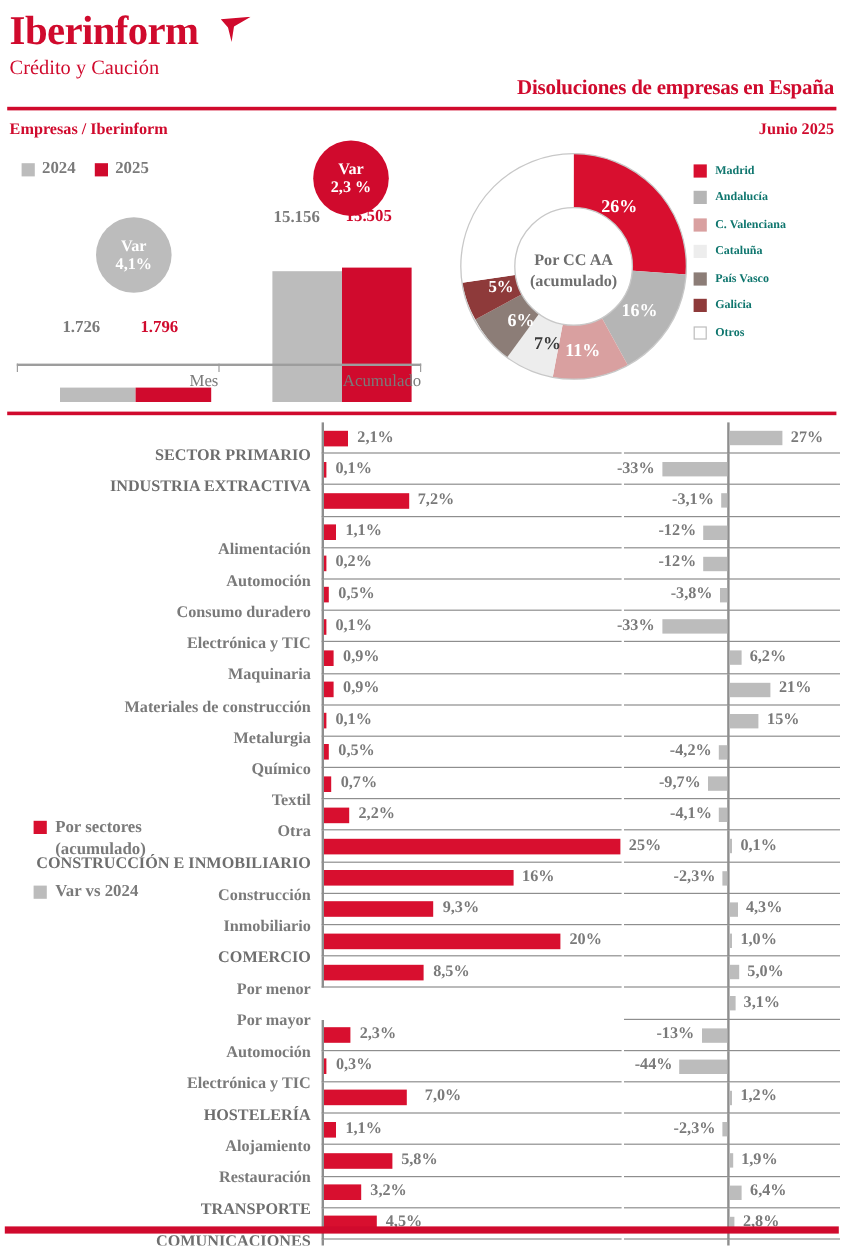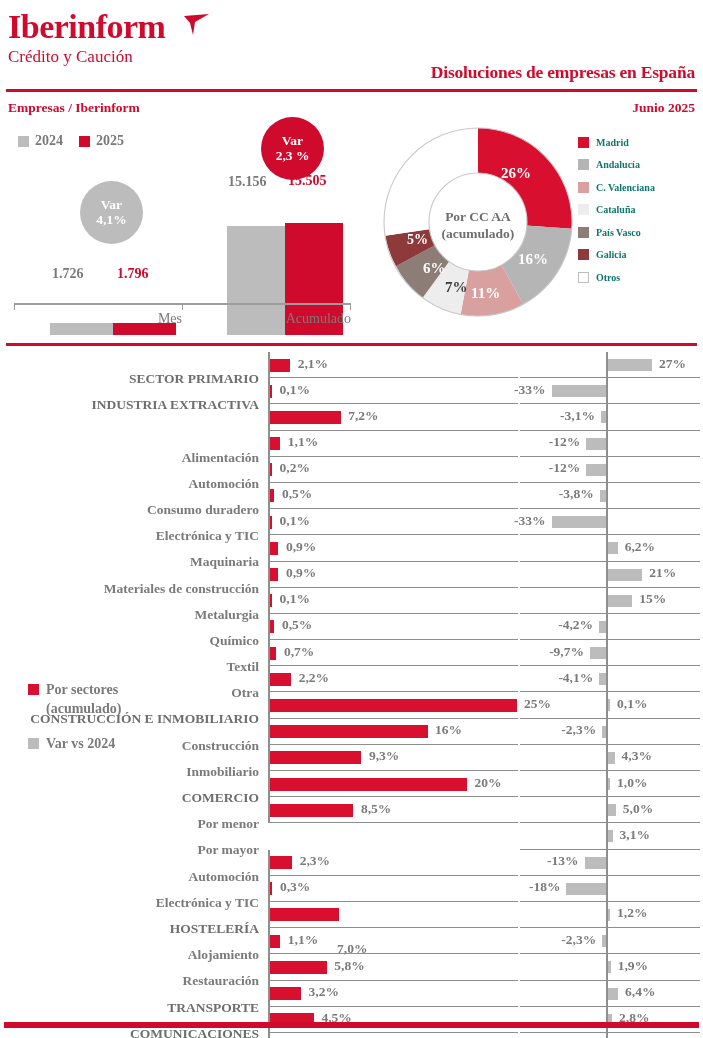--- a/index.html
+++ b/index.html
@@ -557,30 +557,30 @@
         <div class="lpan">
           <div class="vaxis"></div>
           <div class="hline"></div>
           <div class="lbar" style="width: 2.964px;"></div>
           <div class="lval" style="left: 11.964px;">0,3%</div>
         </div>
         <div class="rpan">
           <div class="vaxis"></div>
           <div class="hline"></div>
           <div class="rbar" style="left: 46.4px; width: 39.6px;"></div>
-          <div class="rval" style="right: 139.6px;">-18%</div>
+          <div class="rval" style="right: 139.6px;">-44%</div>
         </div>
       </div>
       <div class="srow">
         <div class="slabel main">HOSTELERÍA</div>
         <div class="lpan">
           <div class="vaxis"></div>
           <div class="hline"></div>
           <div class="lbar" style="width: 69.16px;"></div>
-          <div class="lval" style="left: 69px; margin-top: 36px;">7,0%</div>
+          <div class="lval" style="left: 86px;">7,0%</div>
         </div>
         <div class="rpan">
           <div class="vaxis"></div>
           <div class="hline"></div>
           <div class="rbar" style="left: 87.5px; width: 2.5px;"></div>
           <div class="rval" style="left: 97px;">1,2%</div>
         </div>
       </div>
       <div class="srow">
         <div class="slabel">Alojamiento</div>

